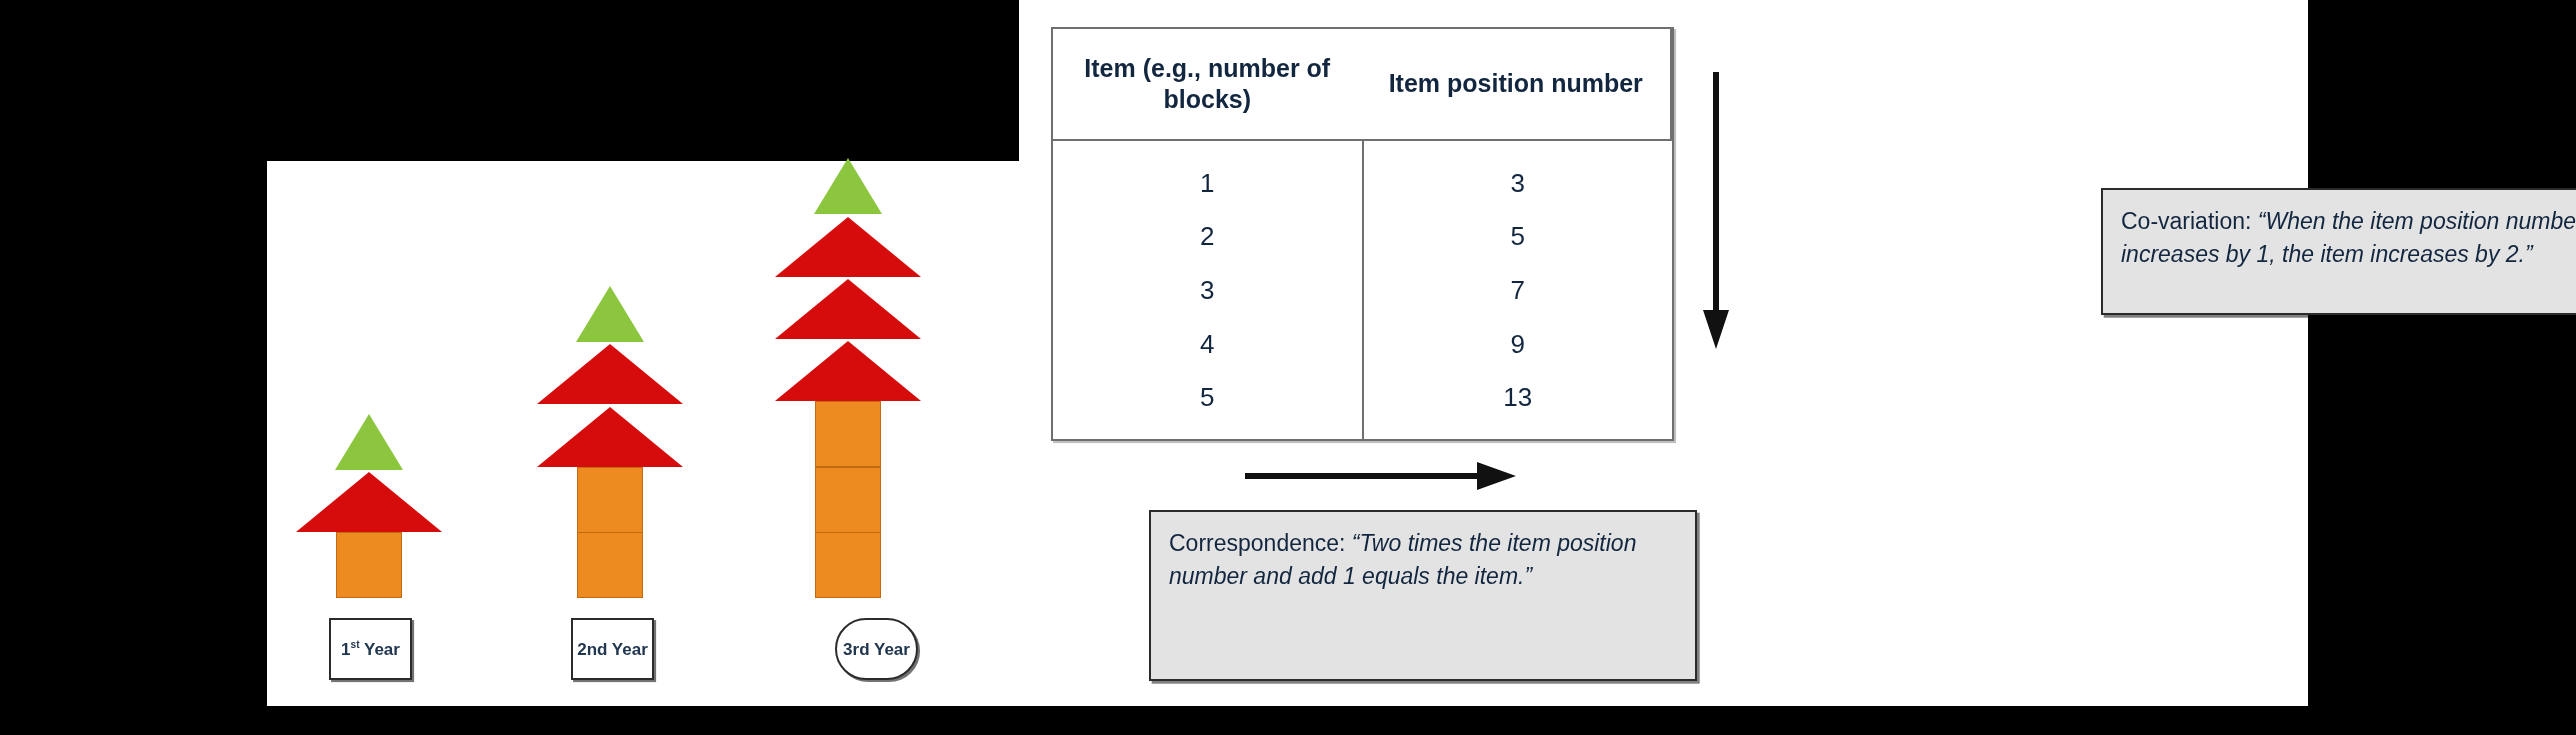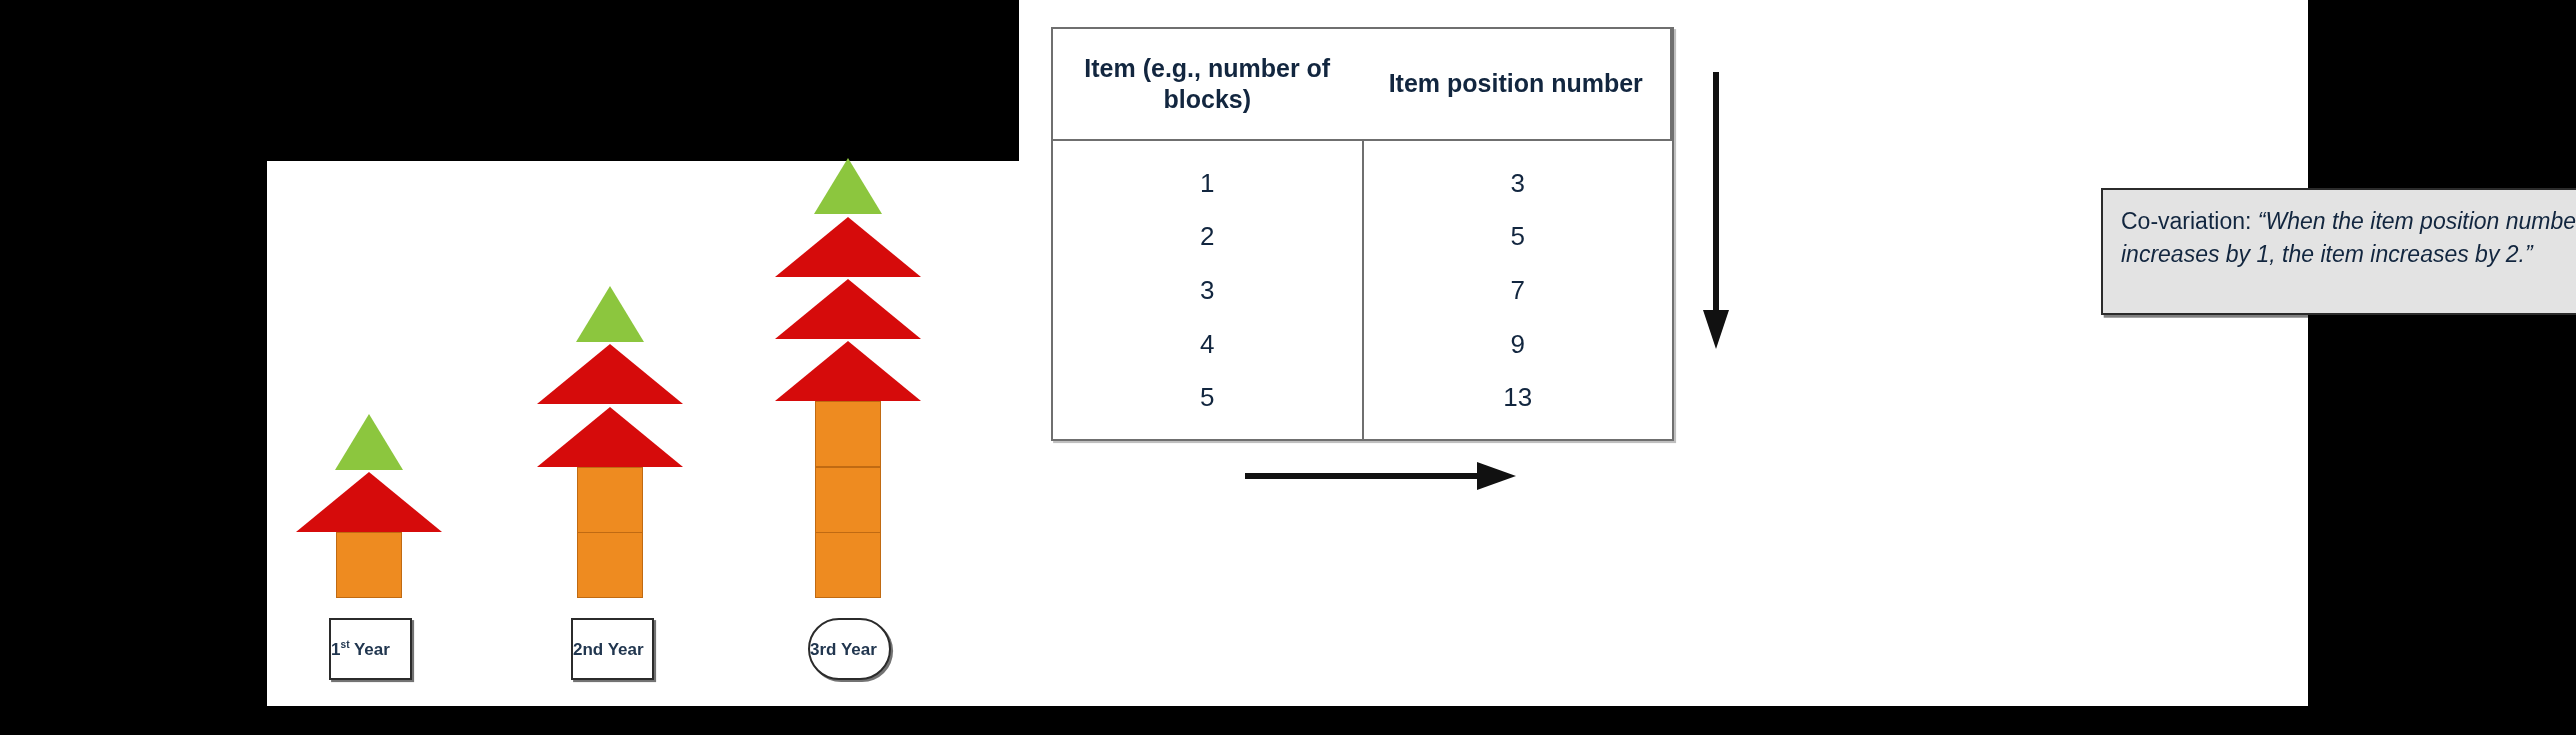--- a/index.html
+++ b/index.html
@@ -11,21 +11,21 @@
   #left-panel{left:267px;top:161px;width:752px;height:545px;}
   
   #right-panel{left:1019px;top:0px;width:1289px;height:706px;}
   .tree-stack{position:absolute;display:flex;flex-direction:column;align-items:center;}
   .tri{width:0;height:0;border-style:solid;border-color:transparent;display:block;}
   .tri.green{border-bottom-color:#8CC63E;}
   .tri.red{border-bottom-color:#D60B0B;}
   .blk{background:#EE8B20;border:0.7px solid #C06A12;box-sizing:border-box;display:block;}
 
   .year-box{position:absolute;background:#fff;border:2.1px solid #2b2b2b;
-            display:flex;align-items:center;justify-content:flex-start;
+            display:flex;align-items:center;justify-content:center;
             font-size:17px;font-weight:700;color:#21364f;
             box-shadow:2.1px 2.1px 0 rgba(0,0,0,.55);margin-top:36px;}
   .year-box sup{font-size:0.6em;vertical-align:super;}
 
   
   #value-table{position:absolute;left:32px;top:27px;width:623px;height:414px;
                border:2.1px solid #6f6f6f;box-sizing:border-box;background:#fff;
                box-shadow:2.1px 2.1px 0 rgba(0,0,0,.25);}
   #value-table .thead{display:flex;height:110px;border-bottom:2.1px solid #6f6f6f;}
   #value-table .th{flex:1;display:flex;align-items:center;justify-content:center;
@@ -88,21 +88,21 @@
 
   <div class="tree-stack" style="left:507px;bottom:108px;width:147px;">
     <span class="tri green" style="border-left-width:34px;border-right-width:34px;border-bottom-width:56px;"></span>
     <span class="tri red" style="border-left-width:73px;border-right-width:73px;border-bottom-width:60px;margin-top:-0.7px;"></span>
     <span class="tri red" style="border-left-width:73px;border-right-width:73px;border-bottom-width:60px;margin-top:-0.7px;"></span>
     <span class="tri red" style="border-left-width:73px;border-right-width:73px;border-bottom-width:60px;margin-top:-0.7px;"></span>
     <span class="blk" style="width:66px;height:66px;"></span>
     <span class="blk" style="width:66px;height:66px;margin-top:-0.7px;"></span>
     <span class="blk" style="width:66px;height:66px;margin-top:-0.7px;"></span>
   </div>
-  <div class="year-box" style="left:541px;bottom:26px;width:79px;height:58px;border-radius:31px;">
+  <div class="year-box" style="left:568px;bottom:26px;width:79px;height:58px;border-radius:31px;">
     <span><span>3rd</span><sup></sup><span> Year</span></span>
   </div>
 
 </div>
 
 <div class="panel" id="right-panel">
 
   <div id="value-table">
     <div class="thead">
       <div class="th">Item (e.g., number of blocks)</div>
@@ -133,15 +133,18 @@
 
   <div id="arrow-right">
     <div class="shaft"></div>
     <div class="head"></div>
   </div>
 
   <div class="callout" id="callout-covariation">
     <b>Co-variation</b><span>: </span><i>“When the item position number increases by 1, the item increases by 2.”</i>
   </div>
 
+  <div class="callout" id="callout-correspondence">
+    <b>Correspondence</b><span>: </span><i>“Two times the item position number and add 1 equals the item.”</i>
+  </div>
 
 </div>
 
 
 </body></html>

